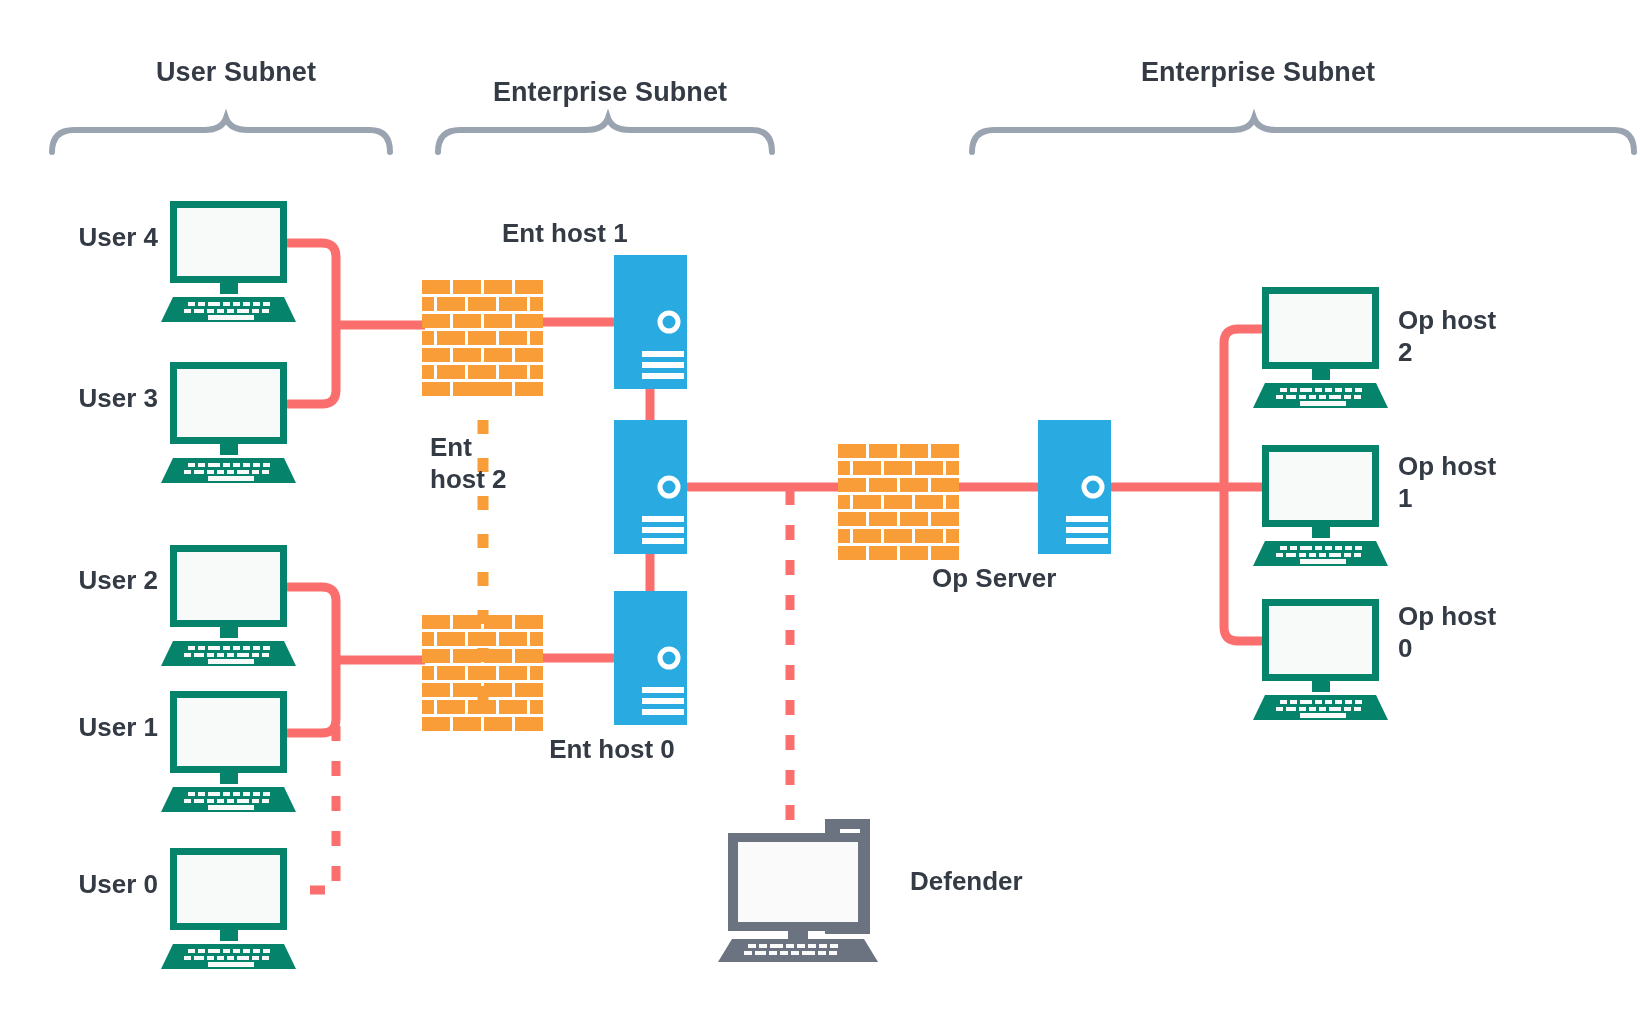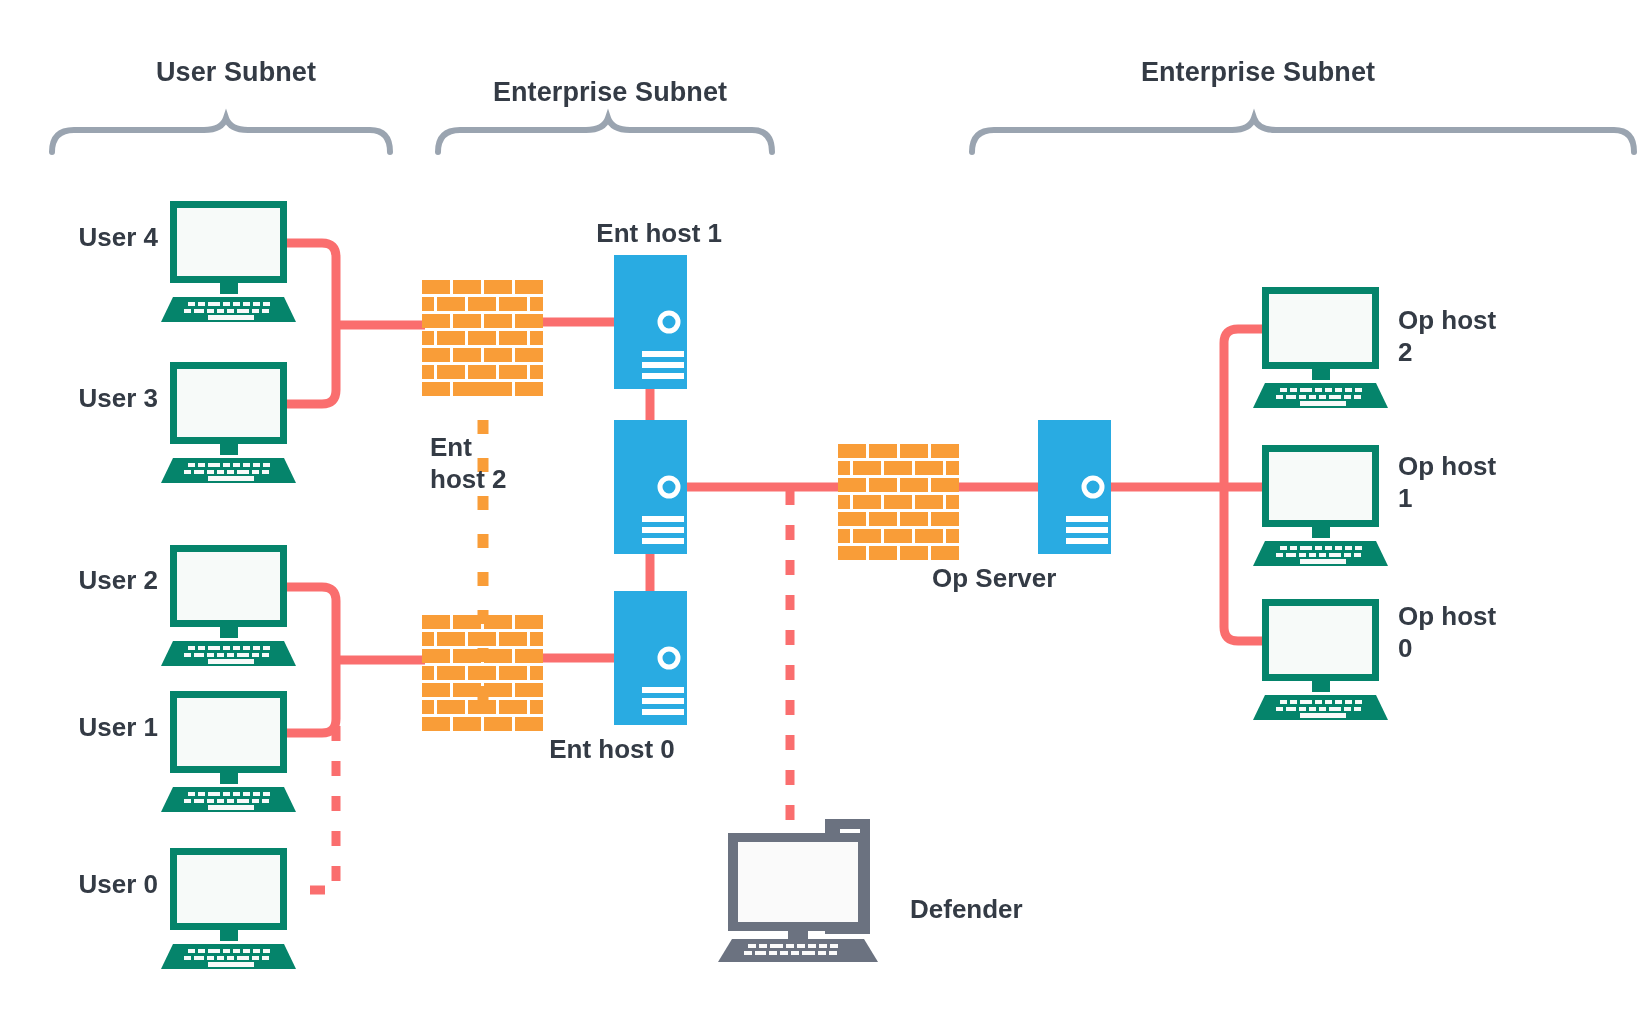--- a/index.html
+++ b/index.html
@@ -178,21 +178,21 @@
           <rect x="28" y="118" width="42" height="6"></rect>
         </g>
       </g>
     </defs>
     <use href="#srv" x="614" y="255"></use>
     <use href="#srv" x="614" y="420"></use>
     <use href="#srv" x="614" y="591"></use>
     <use href="#srv" x="1038" y="420"></use>
   </svg>
 
-  <div class="lbl node-label" style="left:502px;top:218px;width:220px;text-align:right;">Ent host 1</div>
+  <div class="lbl node-label" style="left:502px;top:218px;width:220px;text-align:left;">Ent host 1</div>
   <div class="lbl node-label center" style="left:430px;top:432px;width:170px;">Ent
 host 2</div>
   <div class="lbl node-label" style="left:502px;top:734px;width:220px;text-align:center;">Ent host 0</div>
   <div class="lbl node-label" style="left:932px;top:563px;width:230px;text-align:left;">Op Server</div>
 
   <div class="lbl node-label center" style="left:1398px;top:305px;width:180px;">Op host
 2</div>
   <div class="lbl node-label center" style="left:1398px;top:451px;width:180px;">Op host
 1</div>
   <div class="lbl node-label center" style="left:1398px;top:601px;width:180px;">Op host
@@ -227,15 +227,15 @@
         <rect x="769" y="951" width="8" height="4"></rect>
           <rect x="780" y="951" width="8" height="4"></rect>
         <rect x="791" y="951" width="8" height="4"></rect>
           <rect x="802" y="951" width="13" height="4"></rect>
         <rect x="818" y="951" width="8" height="4"></rect>
           <rect x="829" y="951" width="8" height="4"></rect>
       </g>
     </g>
   </svg>
 
-  <div class="lbl node-label" style="left:910px;top:866px;width:260px;margin-top:28px;">Defender</div>
+  <div class="lbl node-label" style="left:910px;top:866px;width:260px;">Defender</div>
 
 </div>
 
 </body></html>

